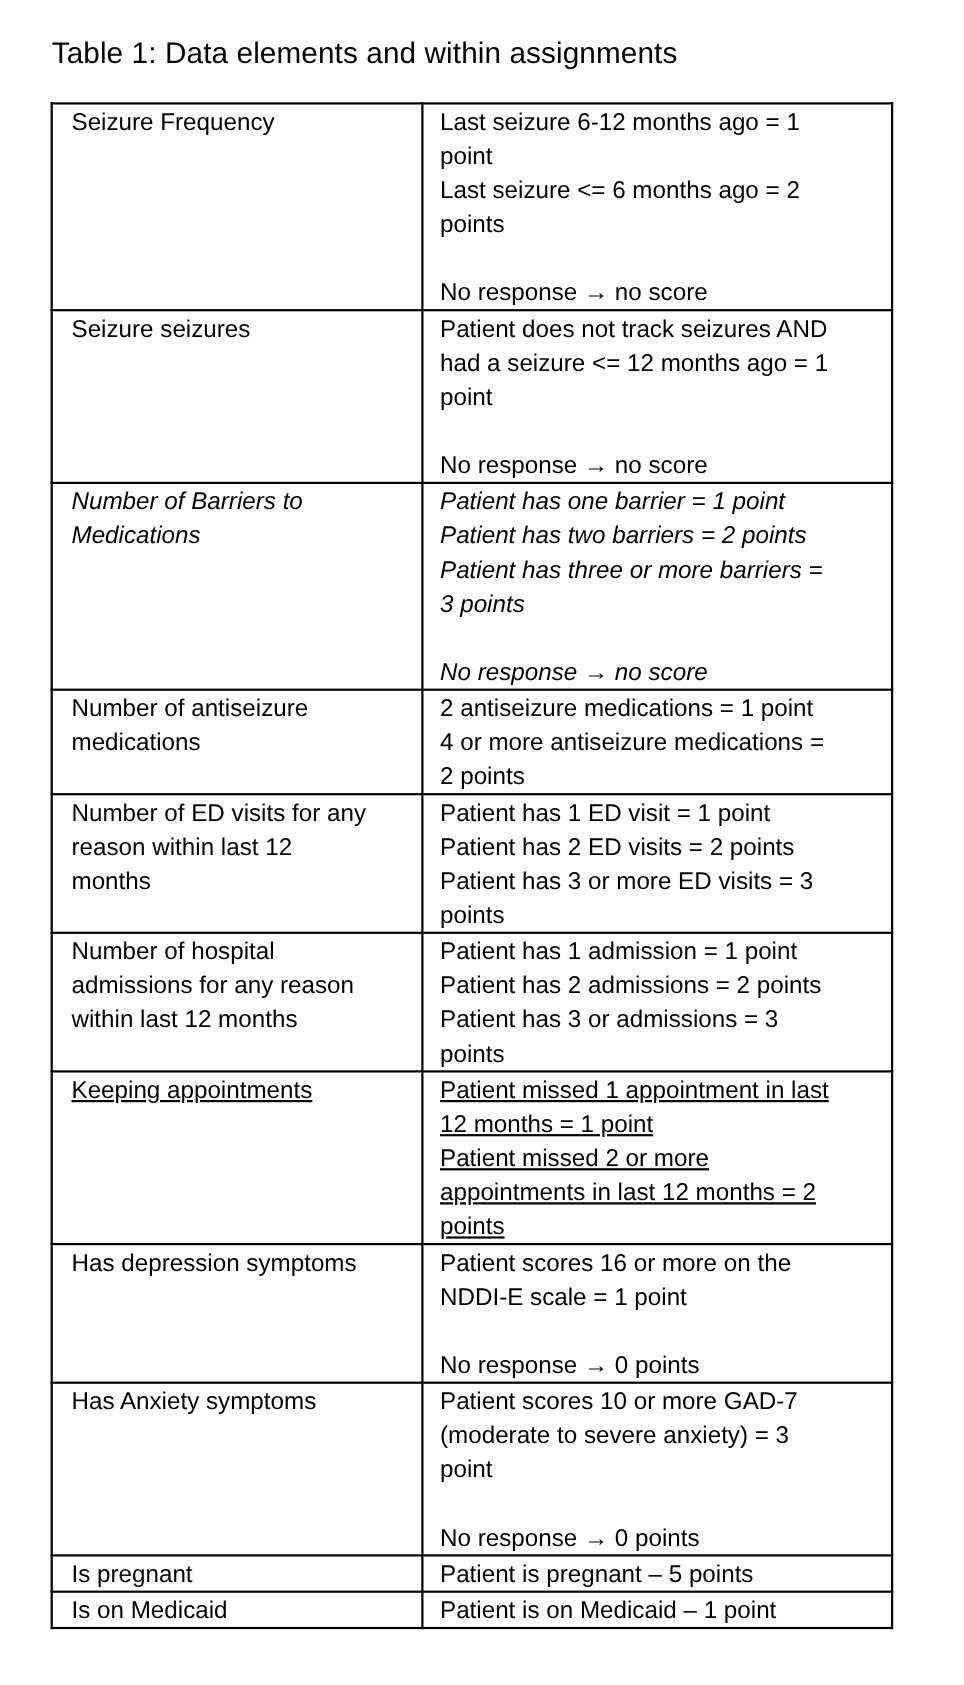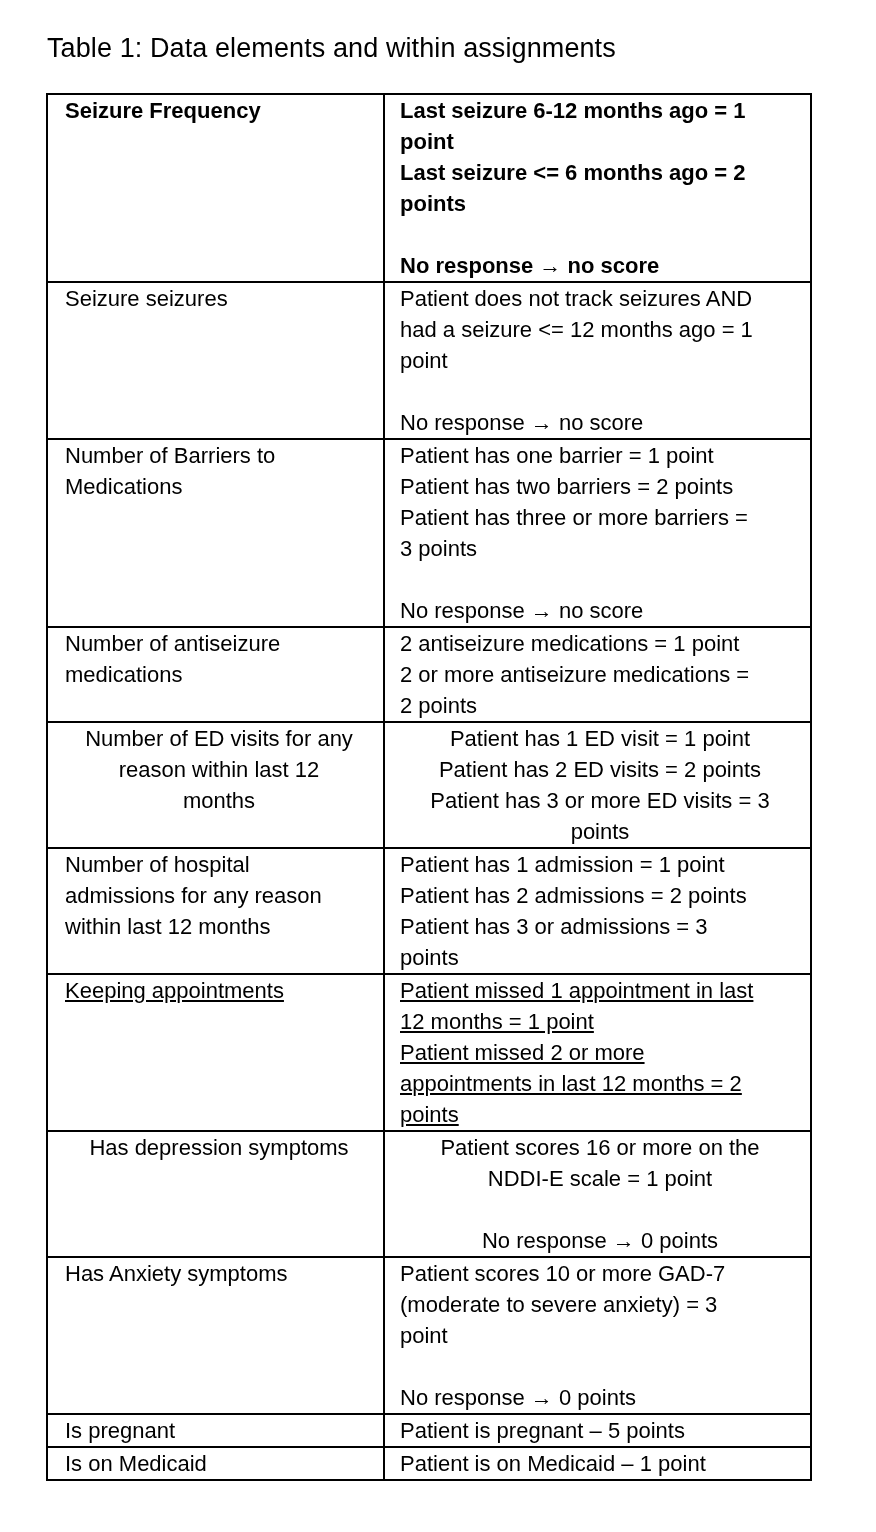--- a/index.html
+++ b/index.html
@@ -16,21 +16,21 @@
 <body>
 
 <div class="title">Table 1: Data elements and within assignments</div>
 
 <table class="t">
   <colgroup>
       <col class="a">
       <col class="b">
     </colgroup>
   <tbody id="tbody">
-  <tr style="height: 184px; font-weight: bold;">
+  <tr style="height: 184px;">
         <td>
           <span class="ln">Seizure Frequency</span>
         </td>
         <td class="c2">
           <span class="ln">Last seizure 6-12 months ago = 1</span>
           <span class="ln">point</span>
           <span class="ln">Last seizure &lt;= 6 months ago = 2</span>
           <span class="ln">points</span>
           <span class="ln"></span>
           <span class="ln">No response → no score</span>
@@ -41,46 +41,46 @@
           <span class="ln">Seizure seizures</span>
         </td>
         <td class="c2">
           <span class="ln">Patient does not track seizures AND</span>
           <span class="ln">had a seizure &lt;= 12 months ago = 1</span>
           <span class="ln">point</span>
           <span class="ln"></span>
           <span class="ln">No response → no score</span>
         </td>
       </tr>
-      <tr style="height: 184px;">
+      <tr style="height: 184px; font-style: italic;">
         <td>
           <span class="ln">Number of Barriers to</span>
           <span class="ln">Medications</span>
         </td>
         <td class="c2">
           <span class="ln">Patient has one barrier = 1 point</span>
           <span class="ln">Patient has two barriers = 2 points</span>
           <span class="ln">Patient has three or more barriers =</span>
           <span class="ln">3 points</span>
           <span class="ln"></span>
           <span class="ln">No response → no score</span>
         </td>
       </tr>
       <tr style="height: 94px;">
         <td>
           <span class="ln">Number of antiseizure</span>
           <span class="ln">medications</span>
         </td>
         <td class="c2">
           <span class="ln">2 antiseizure medications = 1 point</span>
-          <span class="ln">2 or more antiseizure medications =</span>
+          <span class="ln">4 or more antiseizure medications =</span>
           <span class="ln">2 points</span>
         </td>
       </tr>
-      <tr style="height: 124px; text-align: center;">
+      <tr style="height: 124px;">
         <td>
           <span class="ln">Number of ED visits for any</span>
           <span class="ln">reason within last 12</span>
           <span class="ln">months</span>
         </td>
         <td class="c2">
           <span class="ln">Patient has 1 ED visit = 1 point</span>
           <span class="ln">Patient has 2 ED visits = 2 points</span>
           <span class="ln">Patient has 3 or more ED visits = 3</span>
           <span class="ln">points</span>
@@ -104,21 +104,21 @@
           <span class="ln">Keeping appointments</span>
         </td>
         <td class="c2">
           <span class="ln">Patient missed 1 appointment in last</span>
           <span class="ln">12 months = 1 point</span>
           <span class="ln">Patient missed 2 or more</span>
           <span class="ln">appointments in last 12 months = 2</span>
           <span class="ln">points</span>
         </td>
       </tr>
-      <tr style="height: 124px; text-align: center;">
+      <tr style="height: 124px;">
         <td>
           <span class="ln">Has depression symptoms</span>
         </td>
         <td class="c2">
           <span class="ln">Patient scores 16 or more on the</span>
           <span class="ln">NDDI-E scale = 1 point</span>
           <span class="ln"></span>
           <span class="ln">No response → 0 points</span>
         </td>
       </tr>

